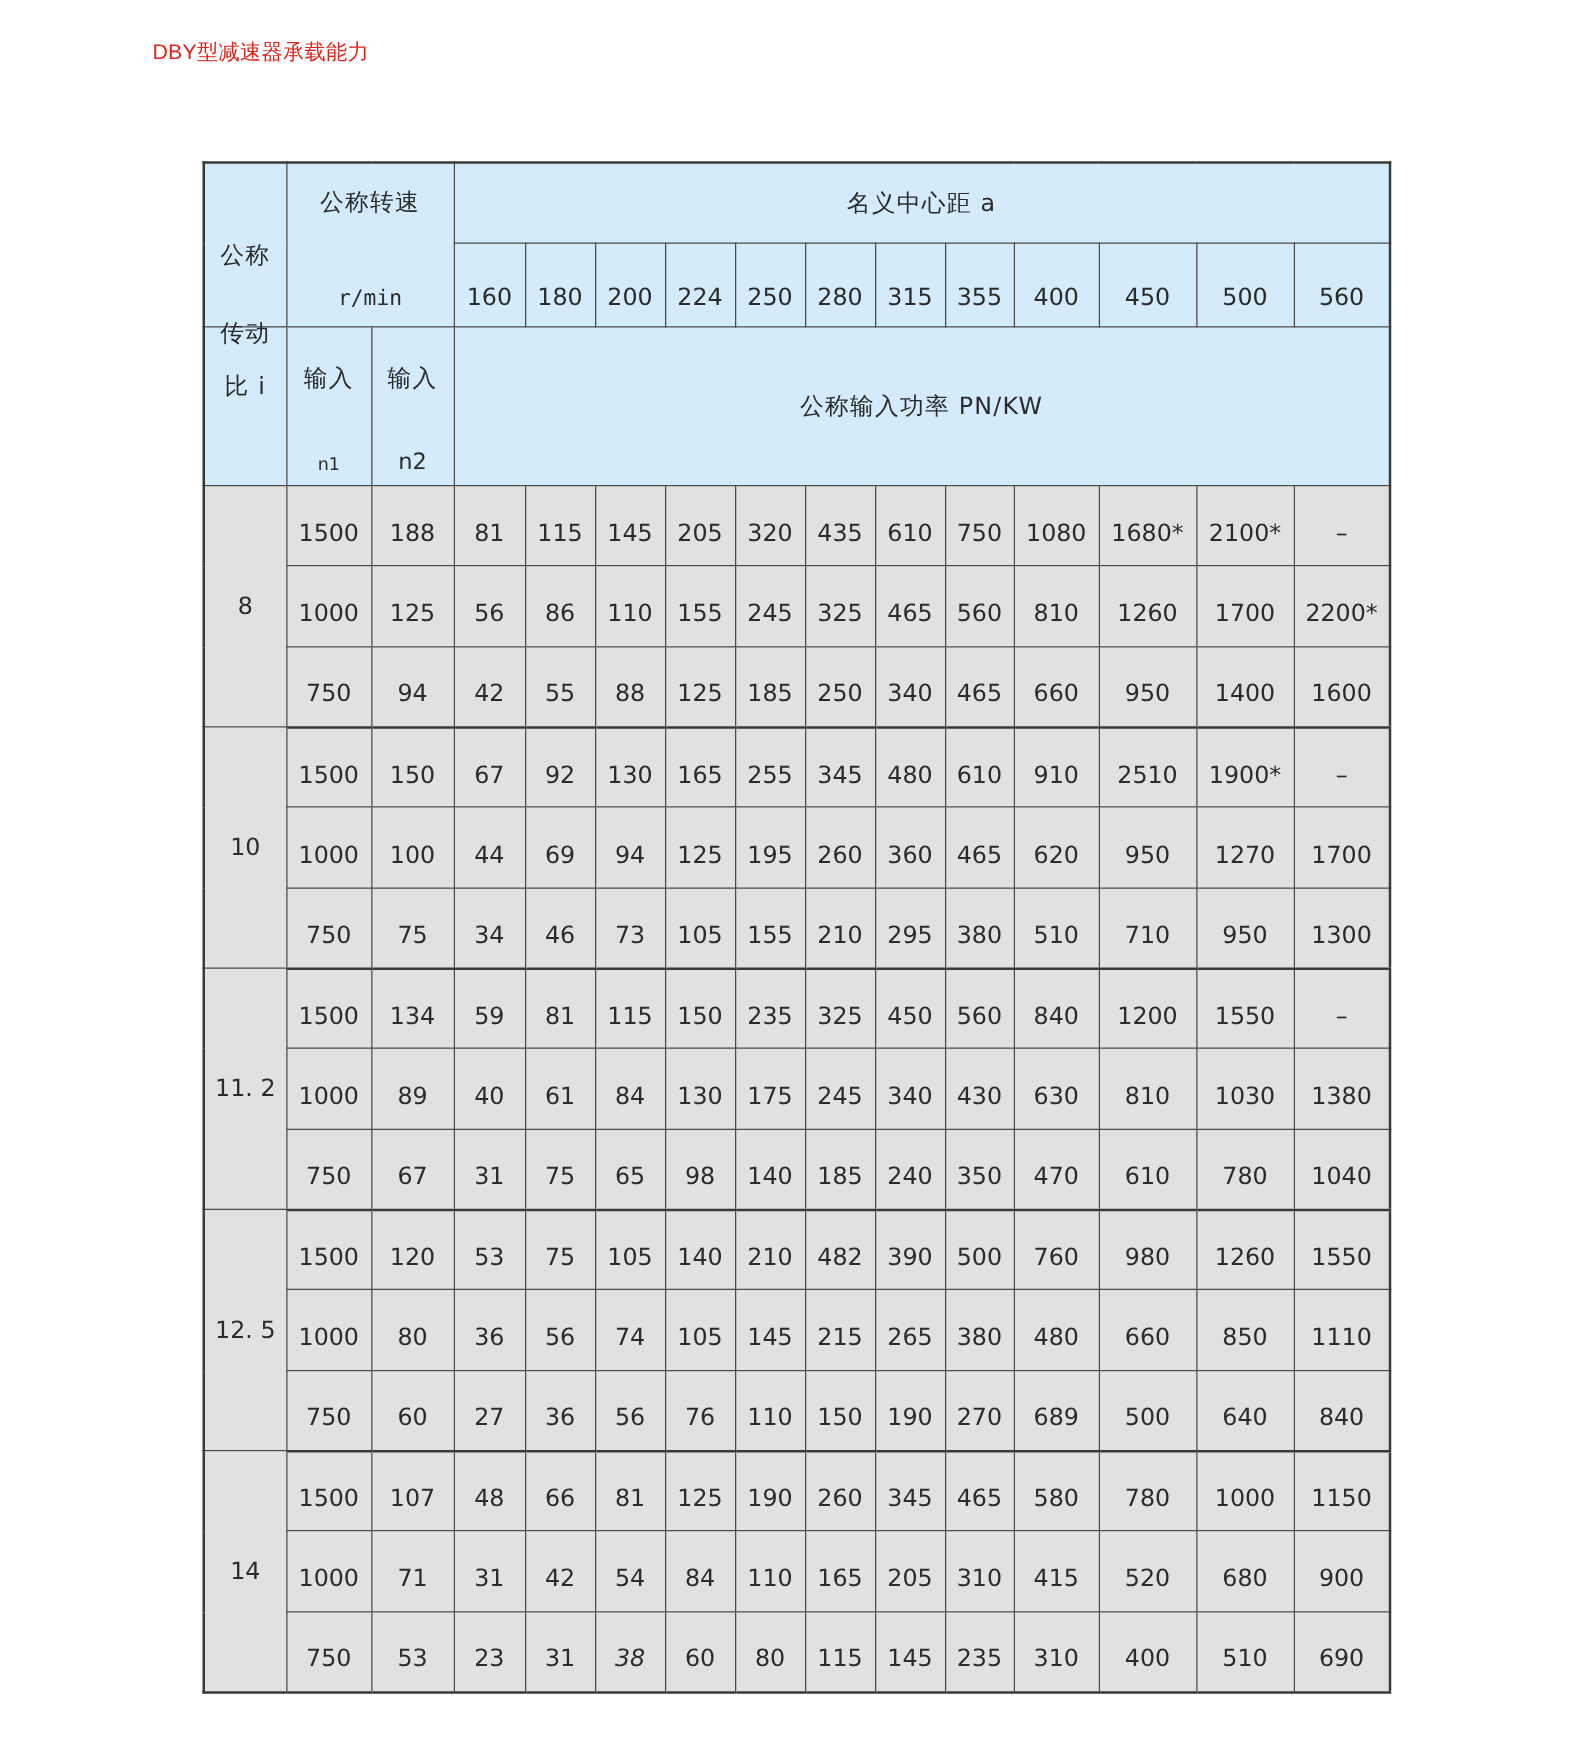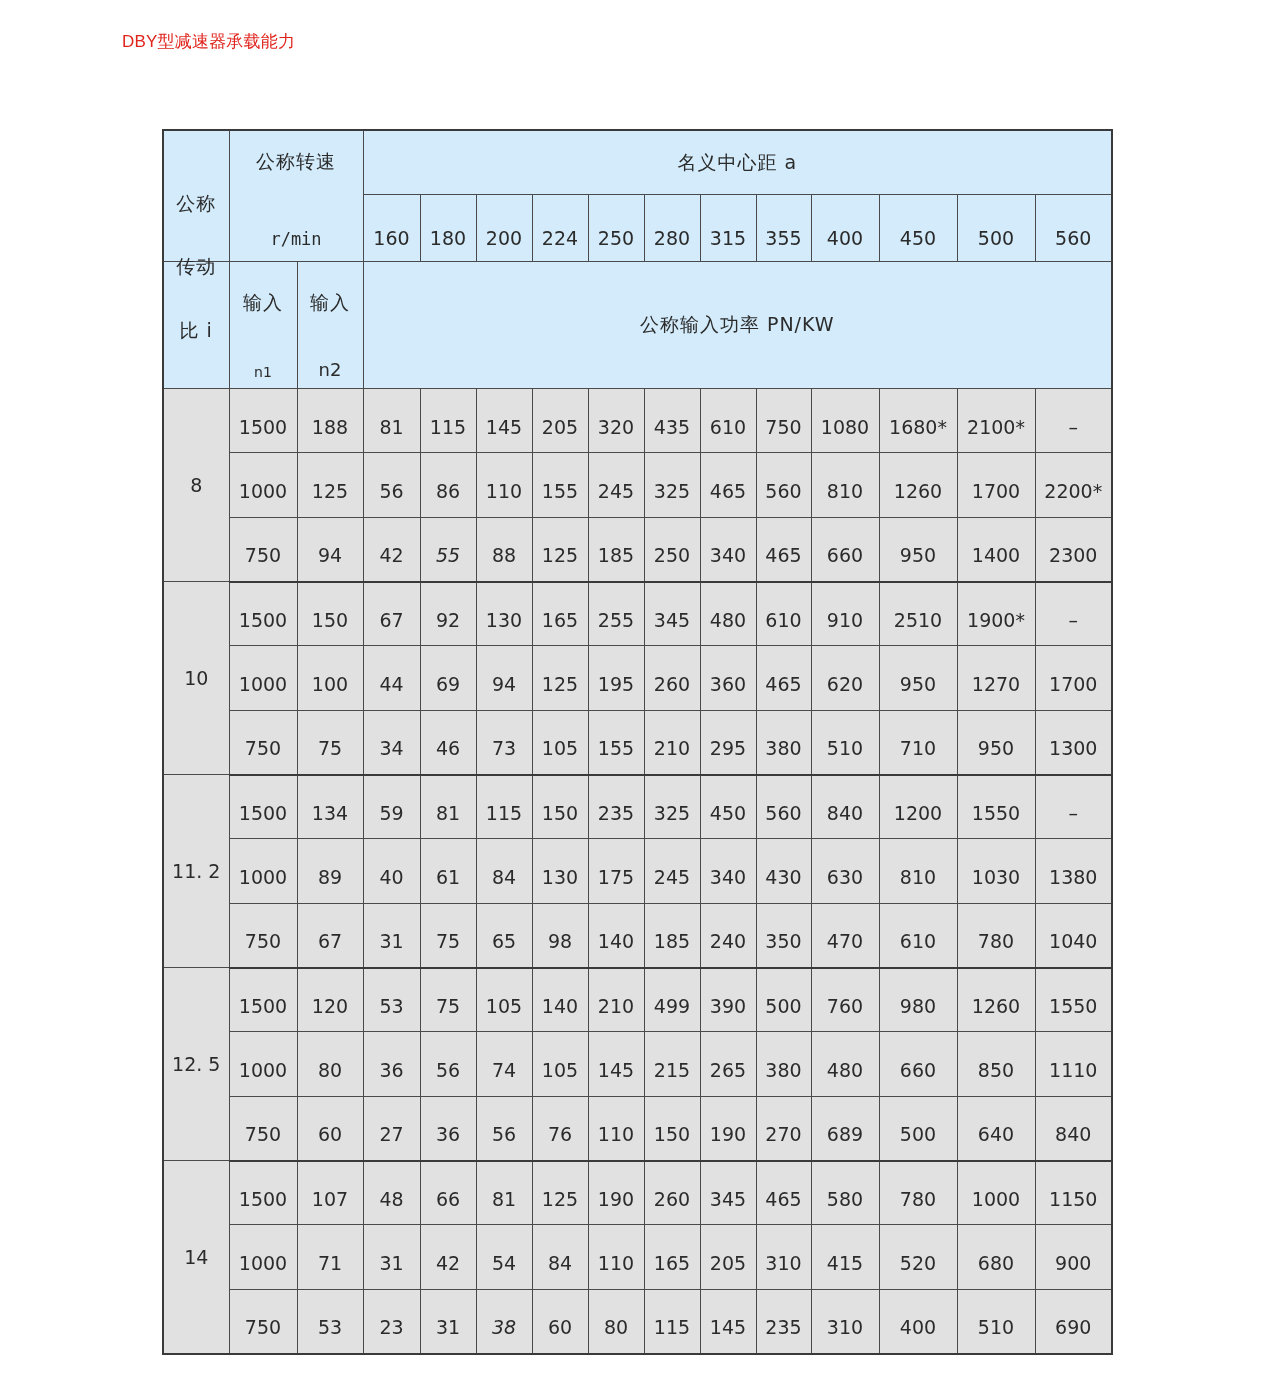--- a/index.html
+++ b/index.html
@@ -63,21 +63,21 @@
         <td class="hd"><span style="position: relative; top: 10px;">355</span></td>
         <td class="hd"><span style="position: relative; top: 10px;">400</span></td>
         <td class="hd"><span style="position: relative; top: 10px;">450</span></td>
         <td class="hd"><span style="position: relative; top: 10px;">500</span></td>
         <td class="hd"><span style="position: relative; top: 10px;">560</span></td>
       </tr>
     <tr style="height:127px">
       <td class="hd" style="vertical-align:top;">
         <div style="padding-top:0px; position:relative; top:-128px; height:0;">
         </div>
-        <div style="display:flex; flex-direction:column; gap:38px; padding-top:0px; position:relative; top:-8px;">
+        <div style="display:flex; flex-direction:column; gap:16px; padding-top:0px; position:relative; top:-8px;">
           <span class="hdtext">传动</span>
           <span class="hdtext">比 i</span>
         </div>
       </td>
       <td class="hd" style="padding:28px 0 8px 0;">
         <div class="stack" style="height:90px;">
           <span class="hdtext">输入</span>
           <span style="font-size:14px;">n1</span>
         </div>
       </td>
@@ -121,31 +121,31 @@
         <td class="bd"><span class="v">560</span></td>
         <td class="bd"><span class="v">810</span></td>
         <td class="bd"><span class="v">1260</span></td>
         <td class="bd"><span class="v">1700</span></td>
         <td class="bd"><span class="v">2200*</span></td>
       </tr>
       <tr style="height: 64px;">
         <td class="bd" style="border-bottom: 2px solid rgb(58, 58, 58);"><span class="v">750</span></td>
         <td class="bd" style="border-bottom: 2px solid rgb(58, 58, 58);"><span class="v">94</span></td>
         <td class="bd" style="border-bottom: 2px solid rgb(58, 58, 58);"><span class="v">42</span></td>
-        <td class="bd" style="border-bottom: 2px solid rgb(58, 58, 58); font-style: italic;"><span class="v">55</span></td>
+        <td class="bd" style="border-bottom: 2px solid rgb(58, 58, 58);"><span class="v">55</span></td>
         <td class="bd" style="border-bottom: 2px solid rgb(58, 58, 58);"><span class="v">88</span></td>
         <td class="bd" style="border-bottom: 2px solid rgb(58, 58, 58);"><span class="v">125</span></td>
         <td class="bd" style="border-bottom: 2px solid rgb(58, 58, 58);"><span class="v">185</span></td>
         <td class="bd" style="border-bottom: 2px solid rgb(58, 58, 58);"><span class="v">250</span></td>
         <td class="bd" style="border-bottom: 2px solid rgb(58, 58, 58);"><span class="v">340</span></td>
         <td class="bd" style="border-bottom: 2px solid rgb(58, 58, 58);"><span class="v">465</span></td>
         <td class="bd" style="border-bottom: 2px solid rgb(58, 58, 58);"><span class="v">660</span></td>
         <td class="bd" style="border-bottom: 2px solid rgb(58, 58, 58);"><span class="v">950</span></td>
         <td class="bd" style="border-bottom: 2px solid rgb(58, 58, 58);"><span class="v">1400</span></td>
-        <td class="bd" style="border-bottom: 2px solid rgb(58, 58, 58);"><span class="v">2300</span></td>
+        <td class="bd" style="border-bottom: 2px solid rgb(58, 58, 58);"><span class="v">1600</span></td>
       </tr>
       <tr style="height: 64px;">
         <td class="bd" rowspan="3"><span>10</span></td>
         <td class="bd"><span class="v">1500</span></td>
         <td class="bd"><span class="v">150</span></td>
         <td class="bd"><span class="v">67</span></td>
         <td class="bd"><span class="v">92</span></td>
         <td class="bd"><span class="v">130</span></td>
         <td class="bd"><span class="v">165</span></td>
         <td class="bd"><span class="v">255</span></td>
@@ -240,21 +240,21 @@
       </tr>
       <tr style="height: 64px;">
         <td class="bd" rowspan="3"><span>12. 5</span></td>
         <td class="bd"><span class="v">1500</span></td>
         <td class="bd"><span class="v">120</span></td>
         <td class="bd"><span class="v">53</span></td>
         <td class="bd"><span class="v">75</span></td>
         <td class="bd"><span class="v">105</span></td>
         <td class="bd"><span class="v">140</span></td>
         <td class="bd"><span class="v">210</span></td>
-        <td class="bd"><span class="v">499</span></td>
+        <td class="bd"><span class="v">482</span></td>
         <td class="bd"><span class="v">390</span></td>
         <td class="bd"><span class="v">500</span></td>
         <td class="bd"><span class="v">760</span></td>
         <td class="bd"><span class="v">980</span></td>
         <td class="bd"><span class="v">1260</span></td>
         <td class="bd"><span class="v">1550</span></td>
       </tr>
       <tr style="height: 65px;">
         <td class="bd"><span class="v">1000</span></td>
         <td class="bd"><span class="v">80</span></td>

